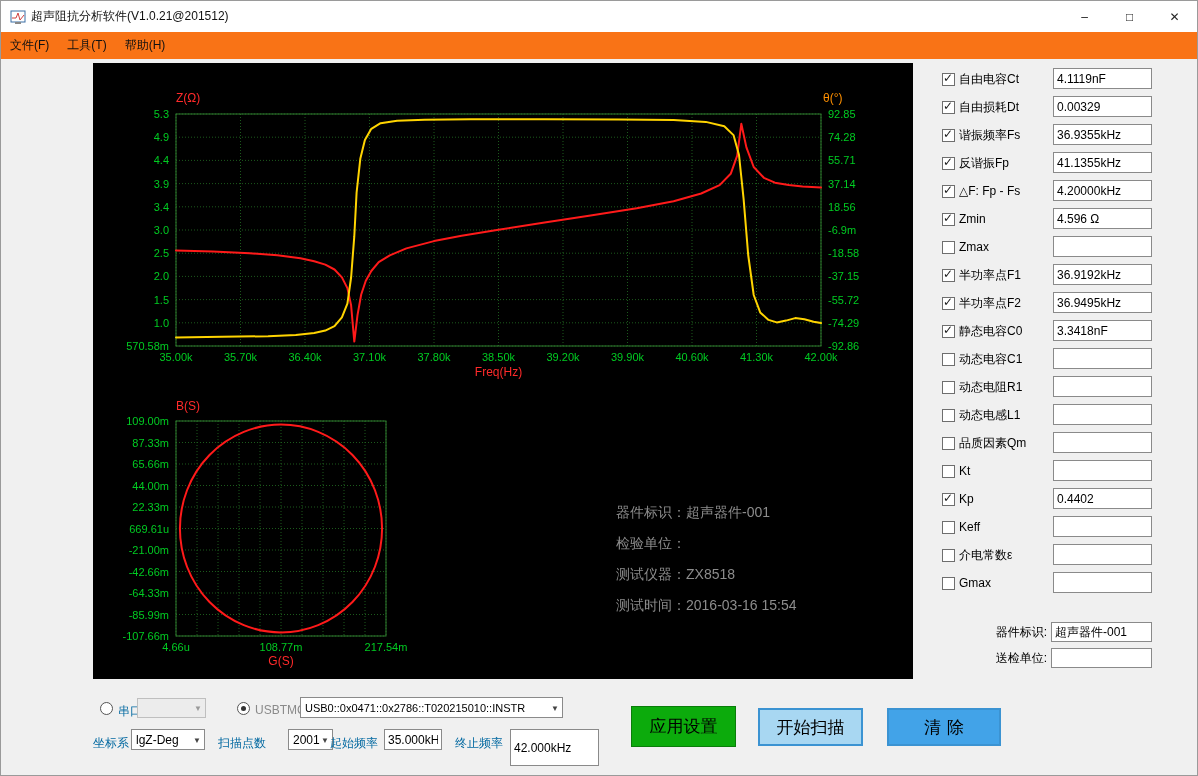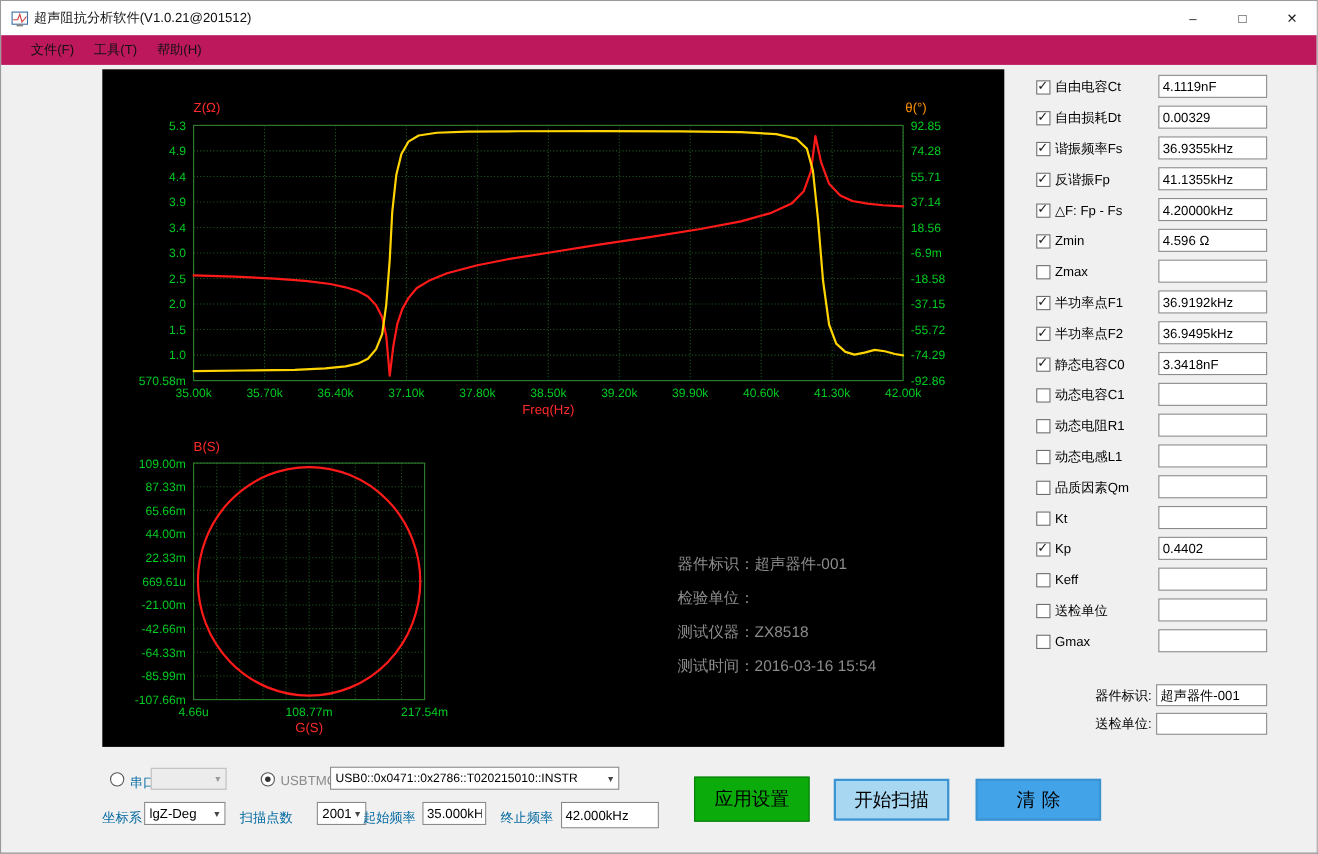--- a/index.html
+++ b/index.html
@@ -5,21 +5,21 @@
   *{margin:0;padding:0;box-sizing:border-box;}
   body{width:1198px;height:776px;font-family:"Liberation Sans","DejaVu Sans",sans-serif;overflow:hidden;background:#f0f0f0;}
   .window{position:relative;width:1198px;height:776px;background:#f0f0f0;border:1px solid #9a9a9a;overflow:hidden;}
 
   .titlebar{position:absolute;left:0;top:0;width:100%;height:31px;background:#ffffff;display:flex;align-items:center;}
   .app-icon{margin:0 5px 0 9px;width:16px;height:16px;flex:none;}
   .title-text{font-size:12px;color:#111;}
   .win-controls{margin-left:auto;display:flex;height:31px;}
   .win-btn{width:45px;height:31px;display:flex;align-items:center;justify-content:center;font-size:12px;color:#222;cursor:default;}
 
-  .menubar{position:absolute;left:0;top:31px;width:100%;height:27px;background:#be185d;display:flex;align-items:center;padding-left:18px;}
+  .menubar{position:absolute;left:0;top:31px;width:100%;height:27px;background:#f97316;display:flex;align-items:center;padding-left:0;}
   .menu-item{font-size:12px;color:#111;padding:5px 9px;}
 
   .plot-panel{position:absolute;left:92px;top:62px;width:820px;height:616px;background:#000;}
   #chart-svg{position:absolute;left:0;top:0;}
   .plot-info{position:absolute;left:523px;top:434px;font-size:14px;line-height:31px;color:#8c8c8c;white-space:nowrap;}
 
   .results-panel{position:absolute;left:935px;top:64px;width:216px;}
   .result-row{position:relative;height:28px;display:flex;align-items:center;}
   .checkbox{width:13px;height:13px;background:#fff;border:1px solid #6e6e6e;margin:0 4px 0 6px;position:relative;flex:none;}
   .checkbox.checked::after{content:"✓";position:absolute;left:0;top:-2px;font-size:12px;font-weight:bold;color:#1a1a1a;line-height:13px;}
@@ -47,21 +47,21 @@
   #radio-usbtmc{left:236px;top:701px;}
   #lbl-usbtmc{left:254px;top:702px;}
   #combo-usb{left:299px;top:696px;width:263px;height:21px;font-size:11px;}
   #lbl-coord{left:92px;top:734px;}
   #combo-coord{left:130px;top:728px;width:74px;height:21px;}
   #lbl-points{left:217px;top:734px;}
   #combo-points{left:271px;top:728px;width:45px;height:21px;margin-left:16px;}
   #lbl-start{left:329px;top:734px;}
   #tb-start{left:383px;top:728px;width:58px;height:21px;}
   #lbl-stop{left:454px;top:734px;}
-  #tb-stop{left:509px;top:728px;width:89px;height:24px;}
+  #tb-stop{left:509px;top:728px;width:89px;height:37px;}
 
   .btn{position:absolute;display:flex;align-items:center;justify-content:center;font-size:17px;color:#000;cursor:default;}
   #btn-apply{left:630px;top:705px;width:105px;height:41px;background:#0cab0c;border:1px solid #0a7d0a;}
   #btn-scan{left:757px;top:707px;width:105px;height:38px;background:#a8d7f2;border:2px solid #3b93d2;}
   #btn-clear{left:886px;top:707px;width:114px;height:38px;background:#42a3e8;border:2px solid #3b93d2;letter-spacing:6px;text-indent:6px;}
 </style>
 </head>
 <body>
 
 <div class="window">
@@ -285,21 +285,21 @@
         <span class="cb-label">Kp</span>
         <input type="text" class="result-input" value="0.4402" style="">
       </div>
       <div class="result-row">
         <span class="checkbox"></span>
         <span class="cb-label">Keff</span>
         <input type="text" class="result-input" style="">
       </div>
       <div class="result-row">
         <span class="checkbox"></span>
-        <span class="cb-label">送检单位</span>
+        <span class="cb-label">介电常数ε</span>
         <input type="text" class="result-input" style="">
       </div>
       <div class="result-row">
         <span class="checkbox"></span>
         <span class="cb-label">Gmax</span>
         <input type="text" class="result-input" style="">
       </div>
     </div>
   <div class="device-fields" id="device-fields">
       <div class="df-row">

